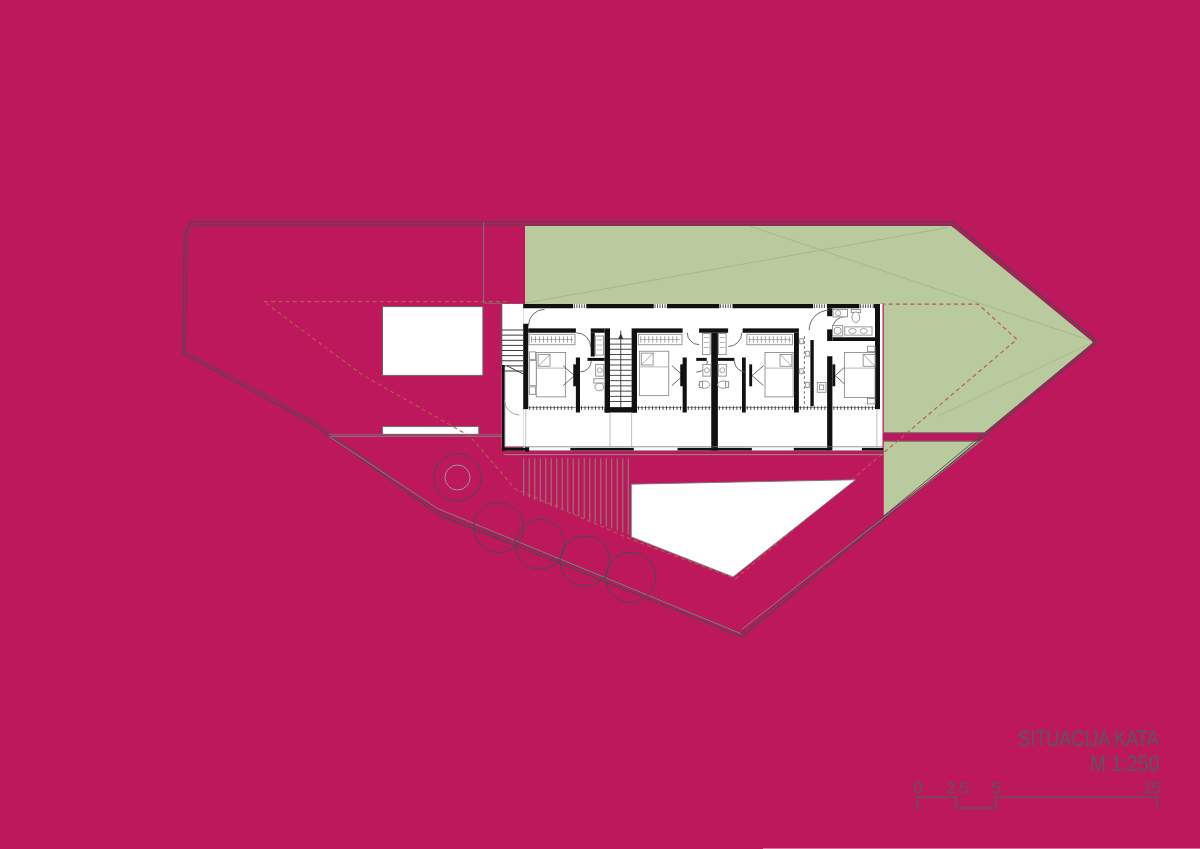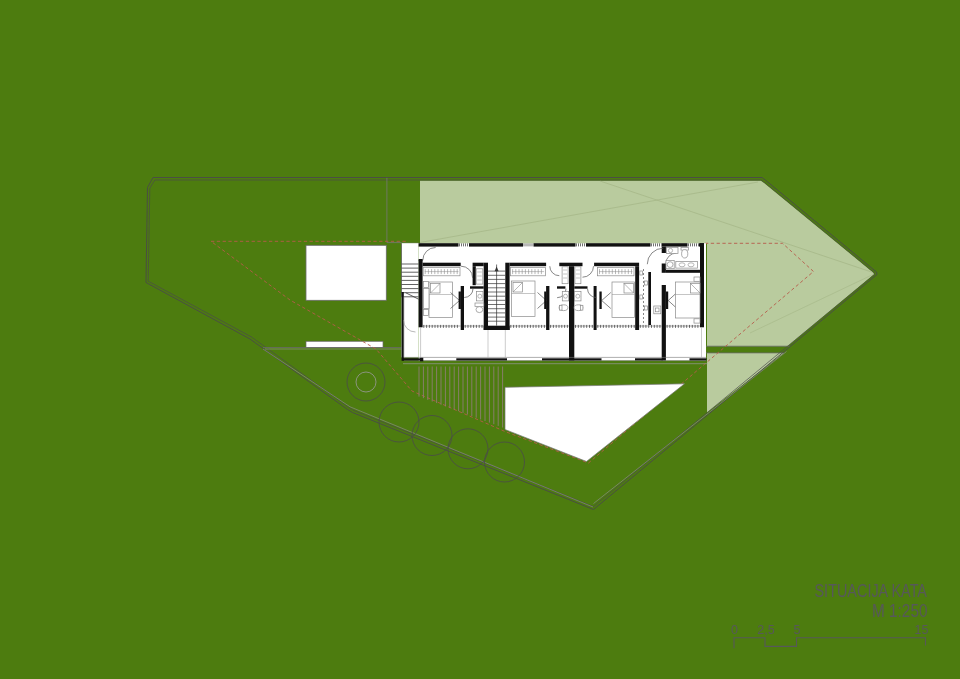--- a/index.html
+++ b/index.html
@@ -1,16 +1,16 @@
 <!DOCTYPE html>
 <html><head>
 <meta charset="utf-8">
 <style>
   html,body{margin:0;padding:0;background:#ffffff;}
-  #page{position:relative;width:960px;height:679px;background:#4d7c0f;overflow:hidden;
+  #page{position:relative;width:960px;height:679px;background:#be185d;overflow:hidden;
         font-family:"Liberation Sans", sans-serif;}
   svg{position:absolute;left:0;top:0;}
   text{font-family:"Liberation Sans", sans-serif;}
 </style>
 </head>
 <body>
 <div id="page">
 <svg width="960" height="679" viewBox="0 0 960 679">
 
 <g>

